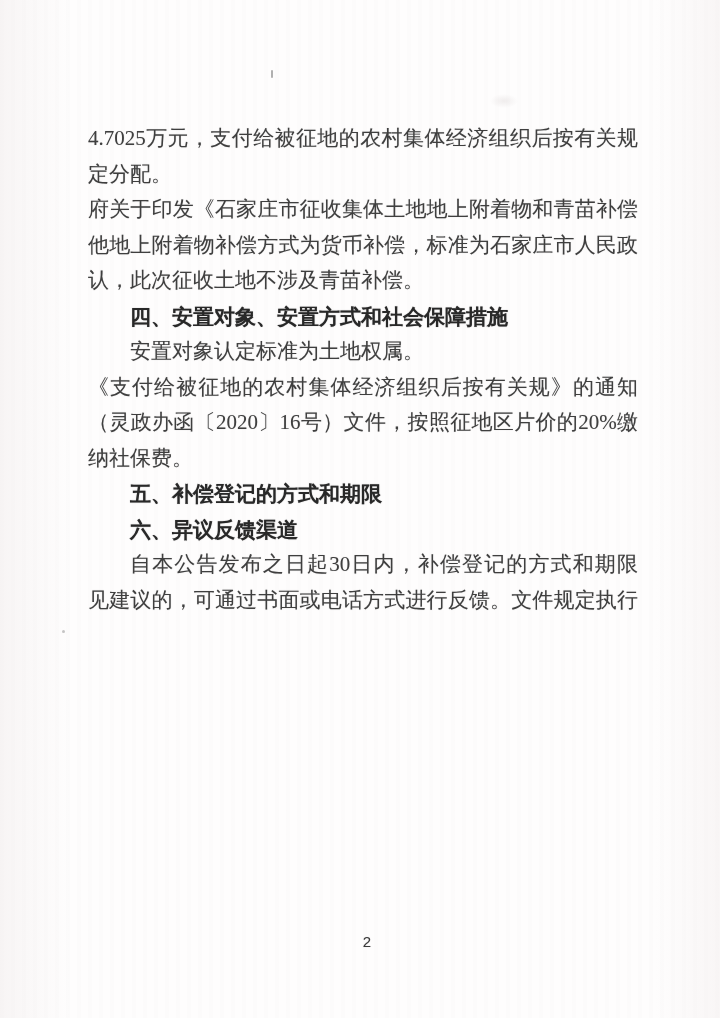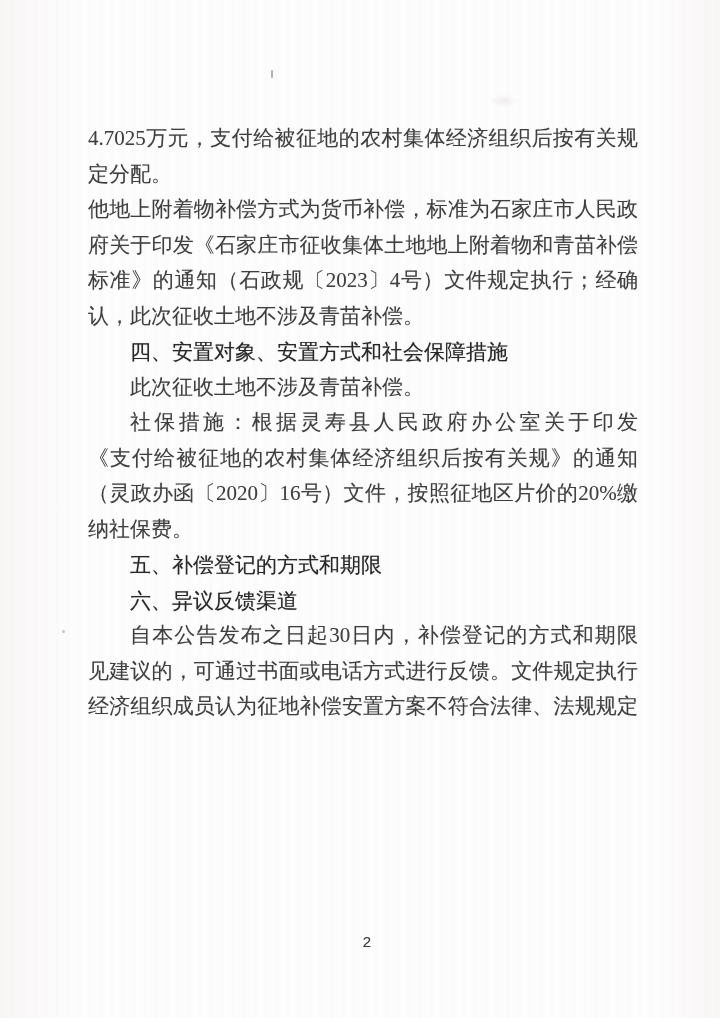--- a/index.html
+++ b/index.html
@@ -33,21 +33,21 @@
     text-shadow: 0 0 1px rgba(95,95,95,0.35);
     text-justify: inter-character;
   }
   .line.indent { text-indent: 42px; }
   .line.fill {
     text-align: justify;
     text-align-last: justify;
   }
   .block.heading .line {
     font-family: "Liberation Sans", "DejaVu Sans", sans-serif;
-    font-weight: normal;
+    font-weight: bold;
     color: #282828;
     text-shadow: 0 0 1px rgba(45,45,45,0.45);
   }
   .pagenum {
     position: absolute;
     top: 932px;
     left: 367px;
     transform: translateX(-50%);
     font-family: "Liberation Sans", "DejaVu Sans", sans-serif;
     font-size: 15px;
@@ -90,44 +90,41 @@
   <div class="artifact-tick"></div>
   <div class="artifact-smudge"></div>
   <div class="artifact-speck"></div>
 
   <div class="textblock" id="doc-body">
       <div class="block paragraph">
         <div class="line fill">4.7025万元，支付给被征地的农村集体经济组织后按有关规</div>
         <div class="line">定分配。</div>
       </div>
       <div class="block paragraph">
+        <div class="line fill">府关于印发《石家庄市征收集体土地地上附着物和青苗补偿</div>
         <div class="line fill">他地上附着物补偿方式为货币补偿，标准为石家庄市人民政</div>
-        <div class="line fill">府关于印发《石家庄市征收集体土地地上附着物和青苗补偿</div>
-        <div class="line fill">标准》的通知（石政规〔2023〕4号）文件规定执行；经确</div>
         <div class="line">认，此次征收土地不涉及青苗补偿。</div>
       </div>
       <div class="block heading">
         <div class="line indent">四、安置对象、安置方式和社会保障措施</div>
       </div>
       <div class="block paragraph">
-        <div class="line indent">此次征收土地不涉及青苗补偿。</div>
+        <div class="line indent">安置对象认定标准为土地权属。</div>
       </div>
       <div class="block paragraph">
-        <div class="line indent fill">社保措施：根据灵寿县人民政府办公室关于印发</div>
         <div class="line fill">《支付给被征地的农村集体经济组织后按有关规》的通知</div>
         <div class="line fill">（灵政办函〔2020〕16号）文件，按照征地区片价的20%缴</div>
         <div class="line">纳社保费。</div>
       </div>
       <div class="block heading">
         <div class="line indent">五、补偿登记的方式和期限</div>
       </div>
       <div class="block heading">
         <div class="line indent">六、异议反馈渠道</div>
       </div>
       <div class="block paragraph">
         <div class="line indent fill">自本公告发布之日起30日内，补偿登记的方式和期限</div>
         <div class="line fill">见建议的，可通过书面或电话方式进行反馈。文件规定执行</div>
-        <div class="line fill">经济组织成员认为征地补偿安置方案不符合法律、法规规定</div>
       </div>
     </div>
 
   <div class="pagenum">2</div>
 </div>
 
 </body></html>

